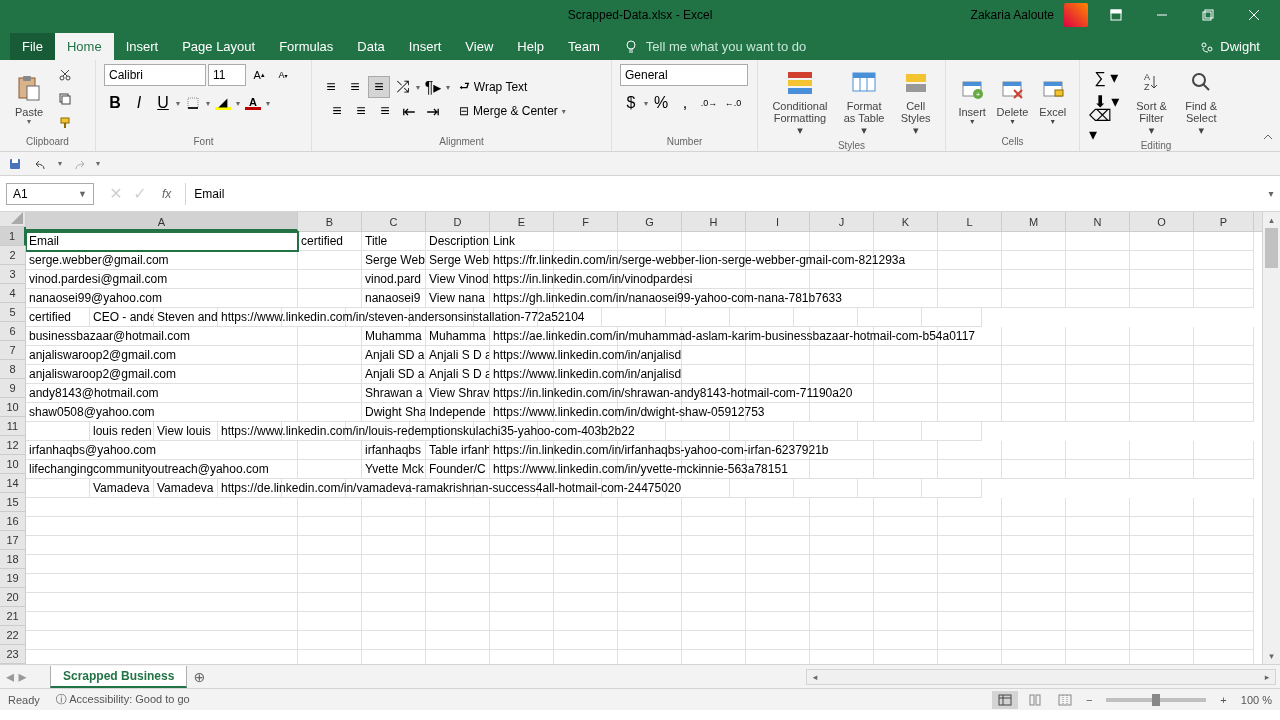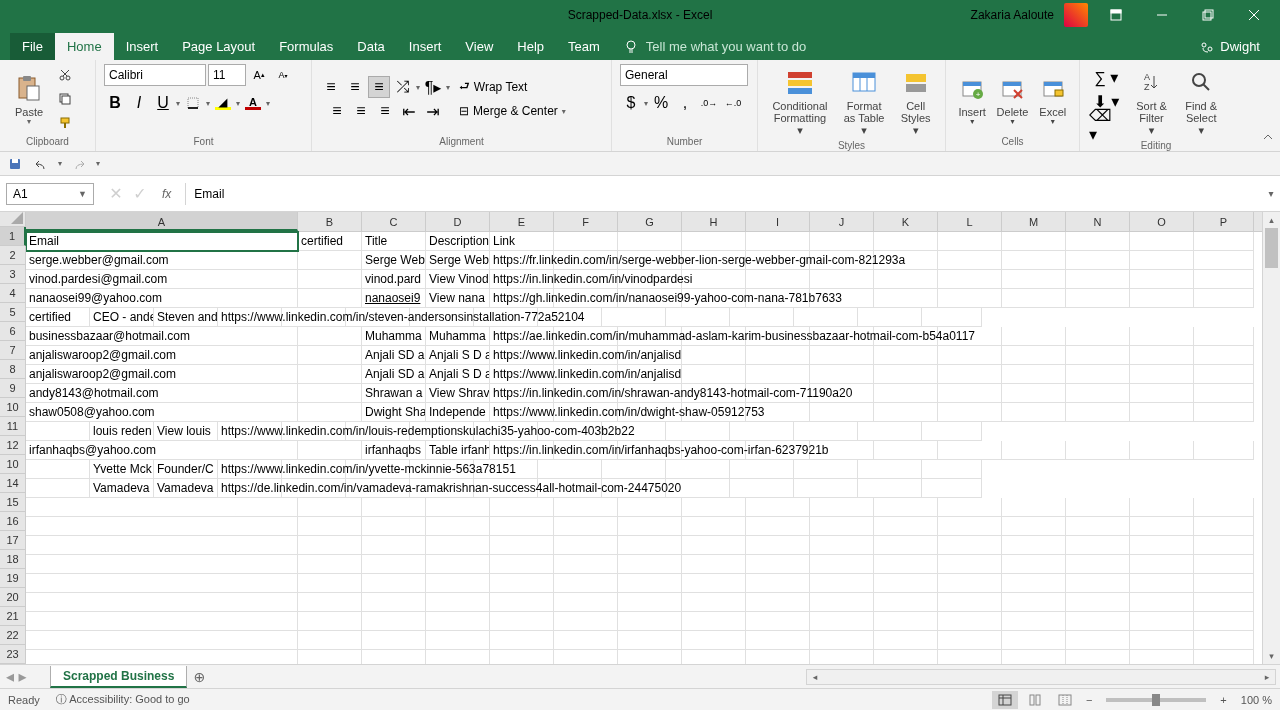--- a/index.html
+++ b/index.html
@@ -525,21 +525,21 @@
           <div class="cell" style="width: 64px;"></div>
           <div class="cell" style="width: 64px;"></div>
           <div class="cell" style="width: 64px;"></div>
           <div class="cell" style="width: 60px;"></div>
         </div>
         <div class="row">
           <div class="cell overflow" style="width: 272px;">
             <span>nanaosei99@yahoo.com</span>
           </div>
           <div class="cell" style="width: 64px;"></div>
-          <div class="cell" style="width: 64px; text-decoration: underline;">nanaosei9</div>
+          <div class="cell" style="width: 64px;">nanaosei9</div>
           <div class="cell" style="width: 64px;">View nana</div>
           <div class="cell overflow" style="width: 64px;">
             <span>https://gh.linkedin.com/in/nanaosei99-yahoo-com-nana-781b7633</span>
           </div>
           <div class="cell" style="width: 64px;"></div>
           <div class="cell" style="width: 64px;"></div>
           <div class="cell" style="width: 64px;"></div>
           <div class="cell" style="width: 64px;"></div>
           <div class="cell" style="width: 64px;"></div>
           <div class="cell" style="width: 64px;"></div>
@@ -713,20 +713,23 @@
           <div class="cell" style="width: 64px;"></div>
           <div class="cell" style="width: 64px;"></div>
           <div class="cell" style="width: 64px;"></div>
           <div class="cell" style="width: 64px;"></div>
           <div class="cell" style="width: 64px;"></div>
           <div class="cell" style="width: 64px;"></div>
           <div class="cell" style="width: 64px;"></div>
           <div class="cell" style="width: 60px;"></div>
         </div>
         <div class="row">
+          <div class="cell overflow" style="width: 272px;">
+            <span>lifechangingcommunityoutreach@yahoo.com</span>
+          </div>
           <div class="cell" style="width: 64px;"></div>
           <div class="cell" style="width: 64px;">Yvette Mck</div>
           <div class="cell" style="width: 64px;">Founder/C</div>
           <div class="cell overflow" style="width: 64px;">
             <span>https://www.linkedin.com/in/yvette-mckinnie-563a78151</span>
           </div>
           <div class="cell" style="width: 64px;"></div>
           <div class="cell" style="width: 64px;"></div>
           <div class="cell" style="width: 64px;"></div>
           <div class="cell" style="width: 64px;"></div>

